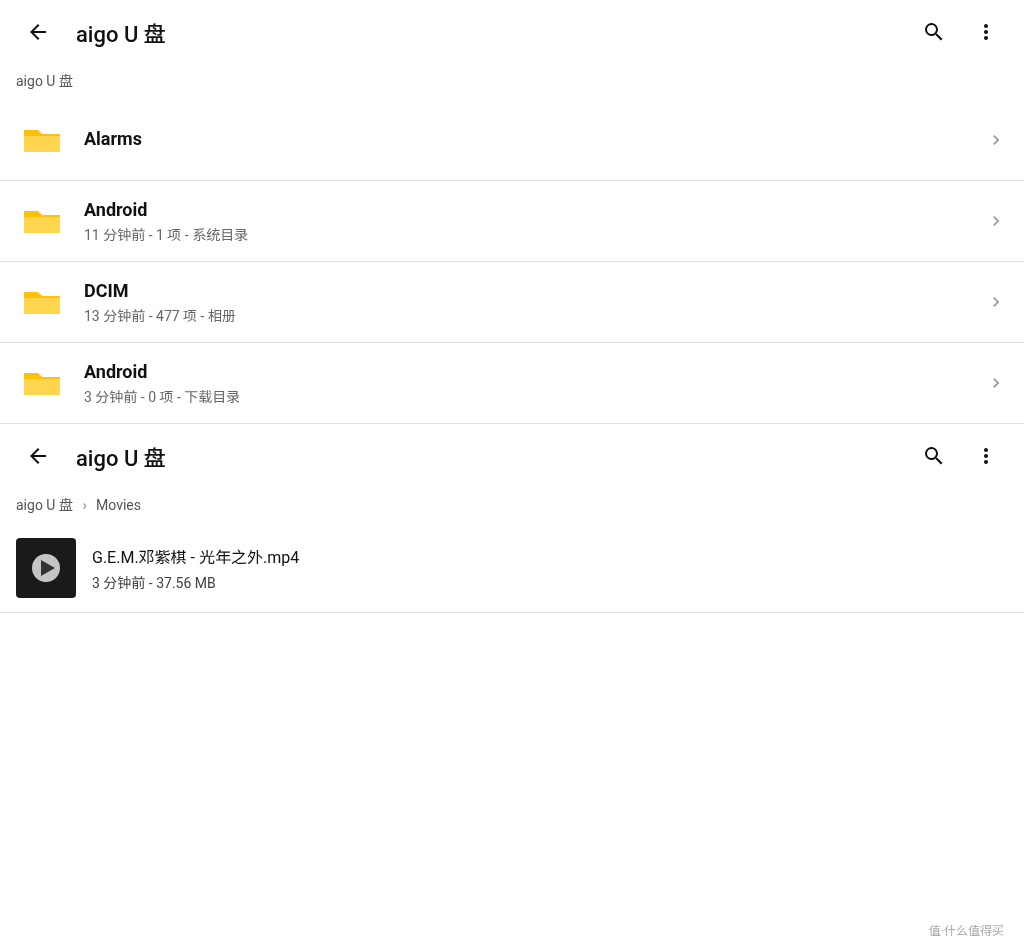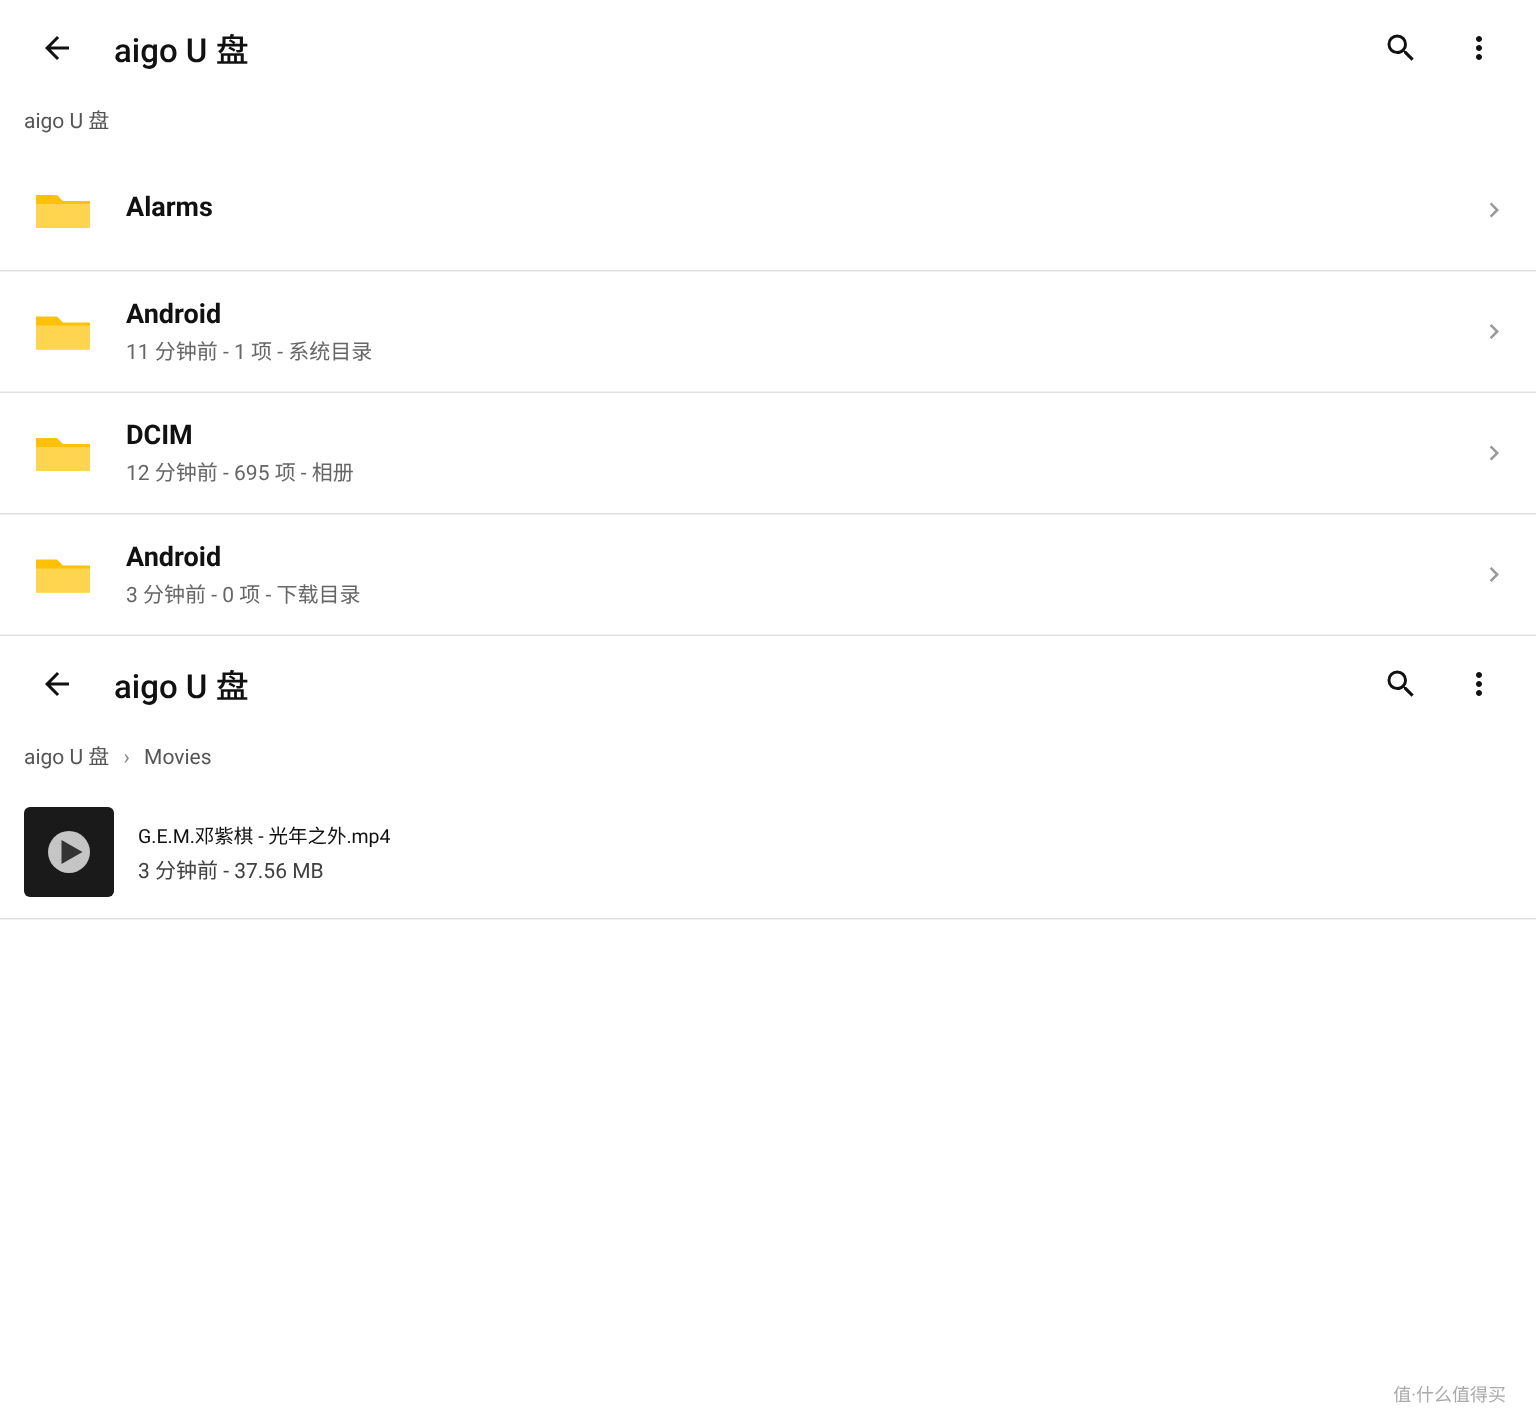--- a/index.html
+++ b/index.html
@@ -174,21 +174,21 @@
       border-bottom: 8px solid transparent;
       border-left: 14px solid #333333;
       margin-left: 3px;
     }
 
     .file-info {
       flex: 1;
     }
 
     .file-name {
-      font-size: 13px;
+      font-size: 16px;
       font-weight: 400;
       color: #111111;
       margin-bottom: 4px;
     }
 
     .file-meta {
       font-size: 14px;
       color: #404040;
     }
 
@@ -272,21 +272,21 @@
 
     <li class="folder-item">
       <div class="folder-icon">
         <svg viewBox="0 0 48 48">
           <path d="M6 36V14h14l4 4h18v18H6z" fill="#FFC107"></path>
           <path d="M6 20v16h36V20H6z" fill="#FFD54F"></path>
         </svg>
       </div>
       <div class="folder-info">
         <div class="folder-name">DCIM</div>
-        <div class="folder-meta">12 分钟前 - 695 项 - 相册</div>
+        <div class="folder-meta">13 分钟前 - 477 项 - 相册</div>
       </div>
       <div class="chevron">
         <svg viewBox="0 0 24 24">
           <path d="M10 6L8.59 7.41 13.17 12l-4.58 4.59L10 18l6-6z"></path>
         </svg>
       </div>
     </li>
 
     <li class="folder-item">
       <div class="folder-icon">

